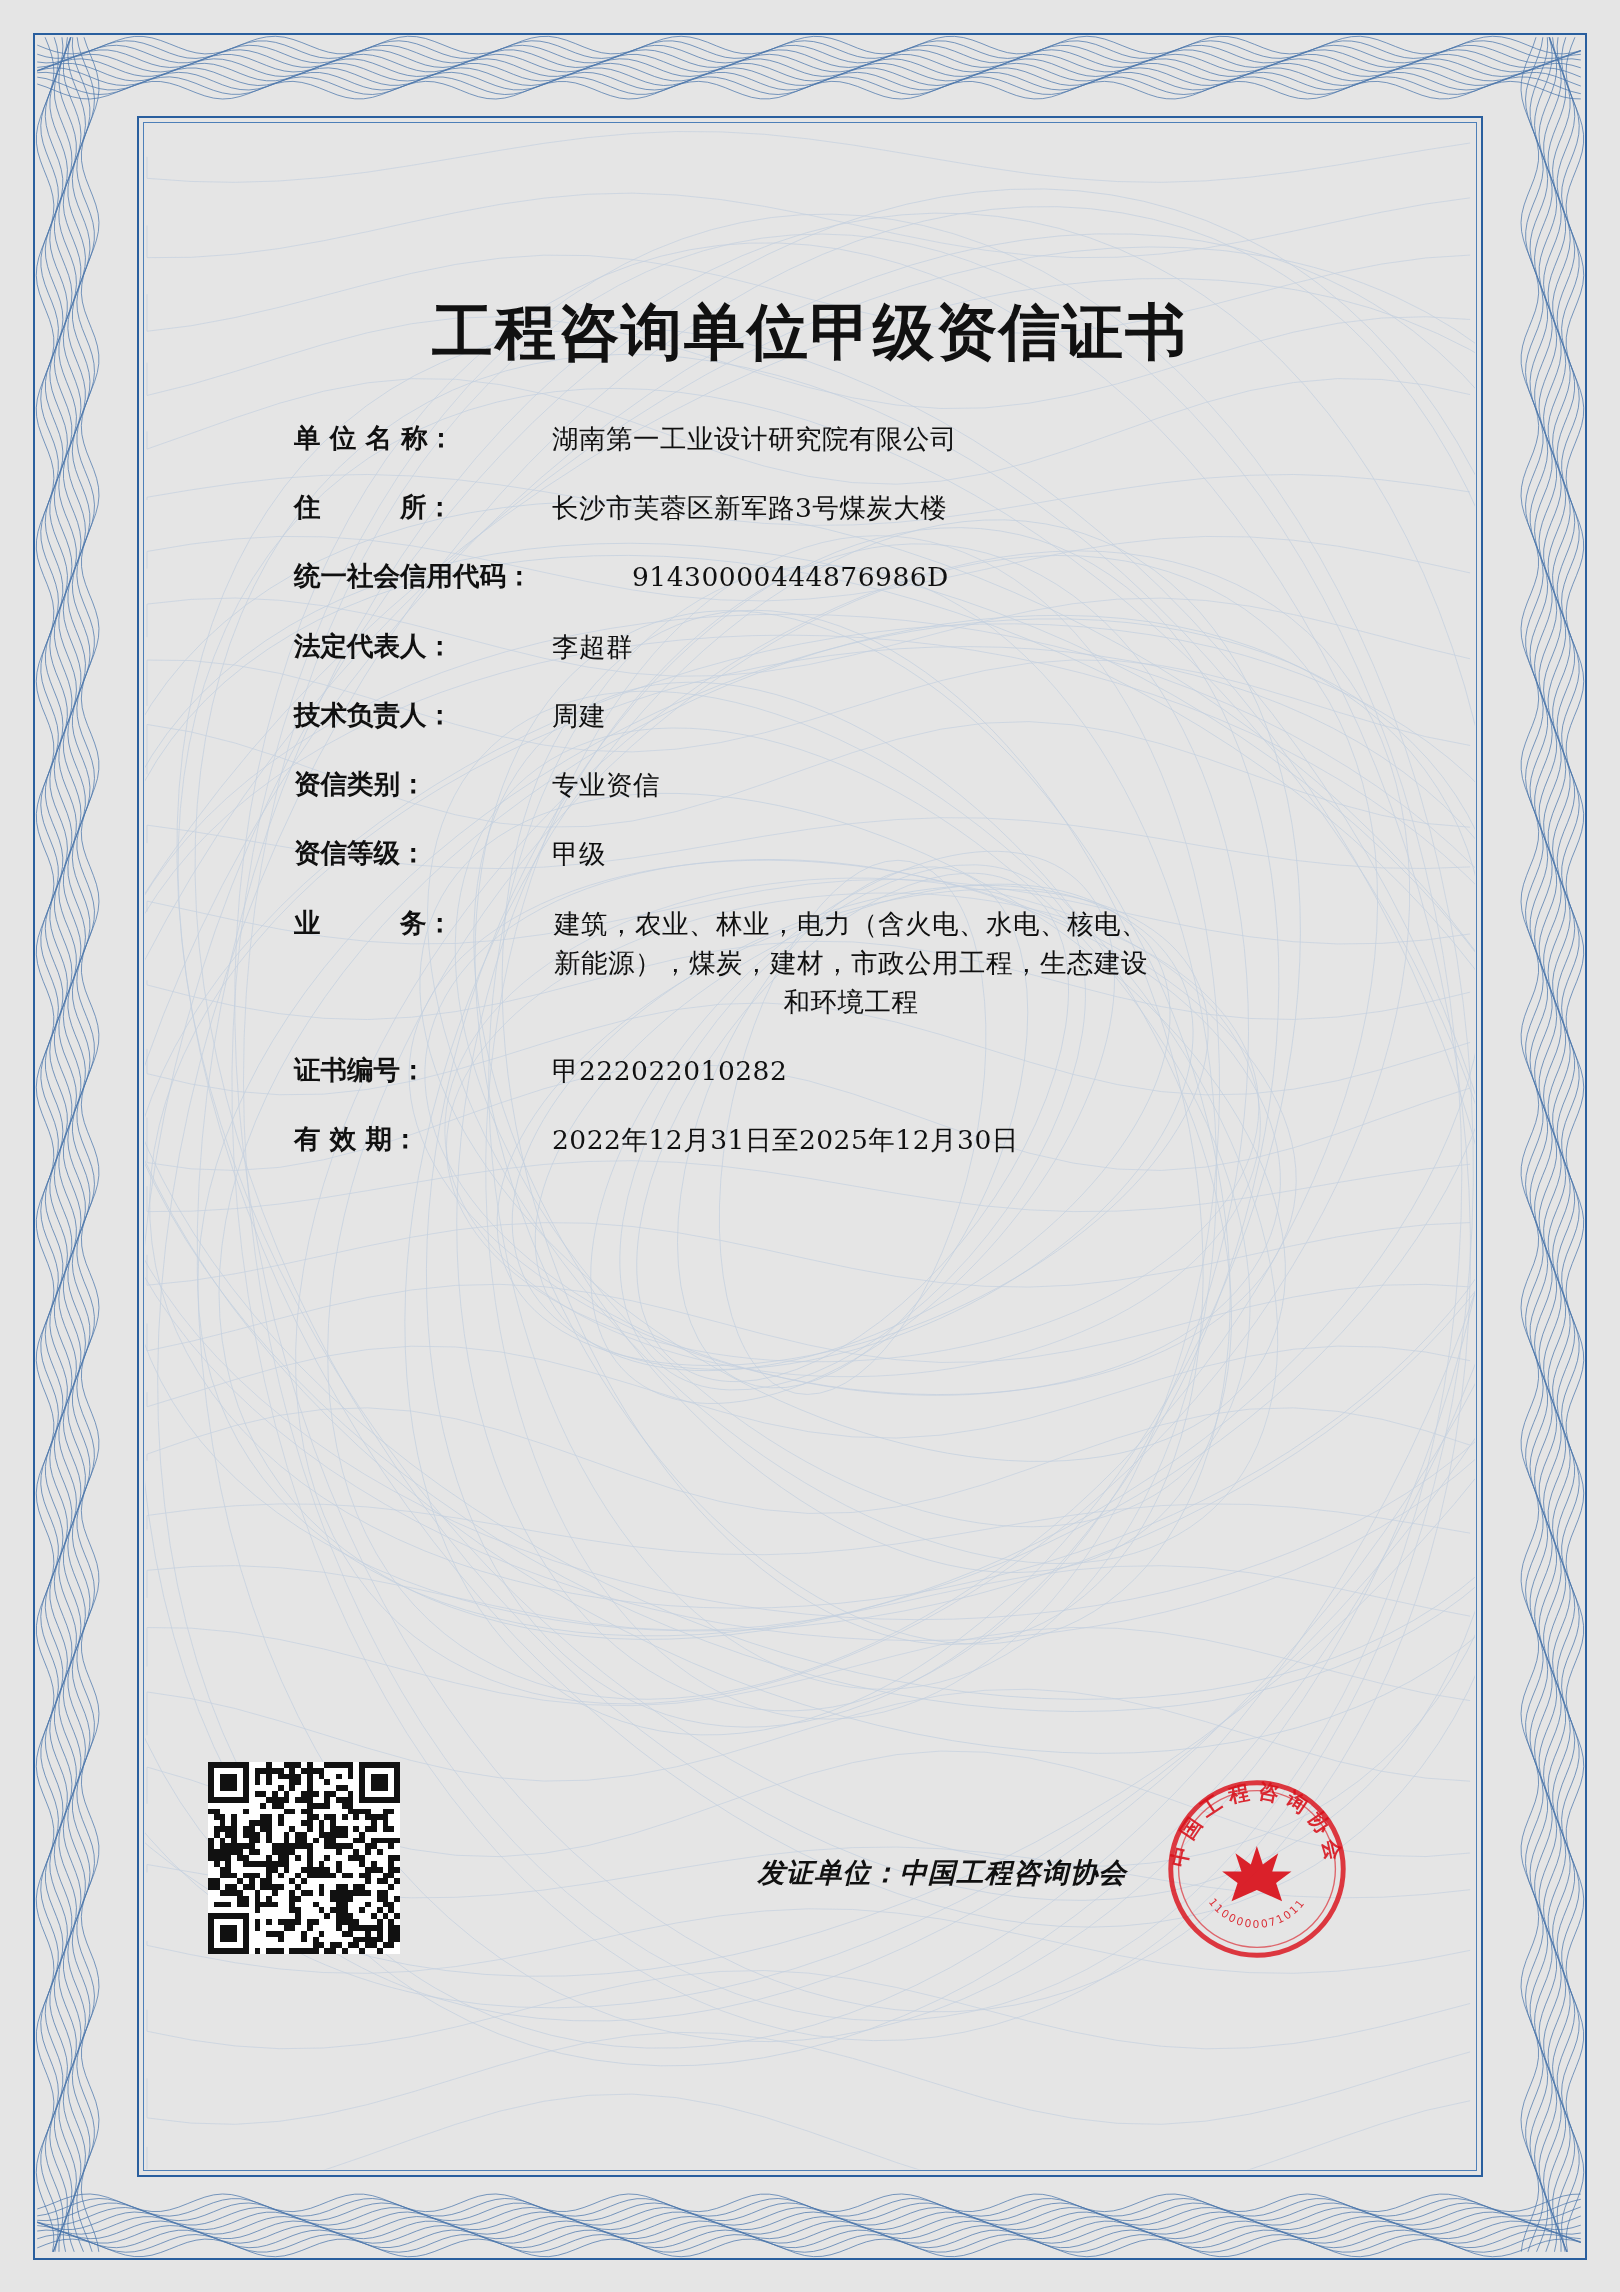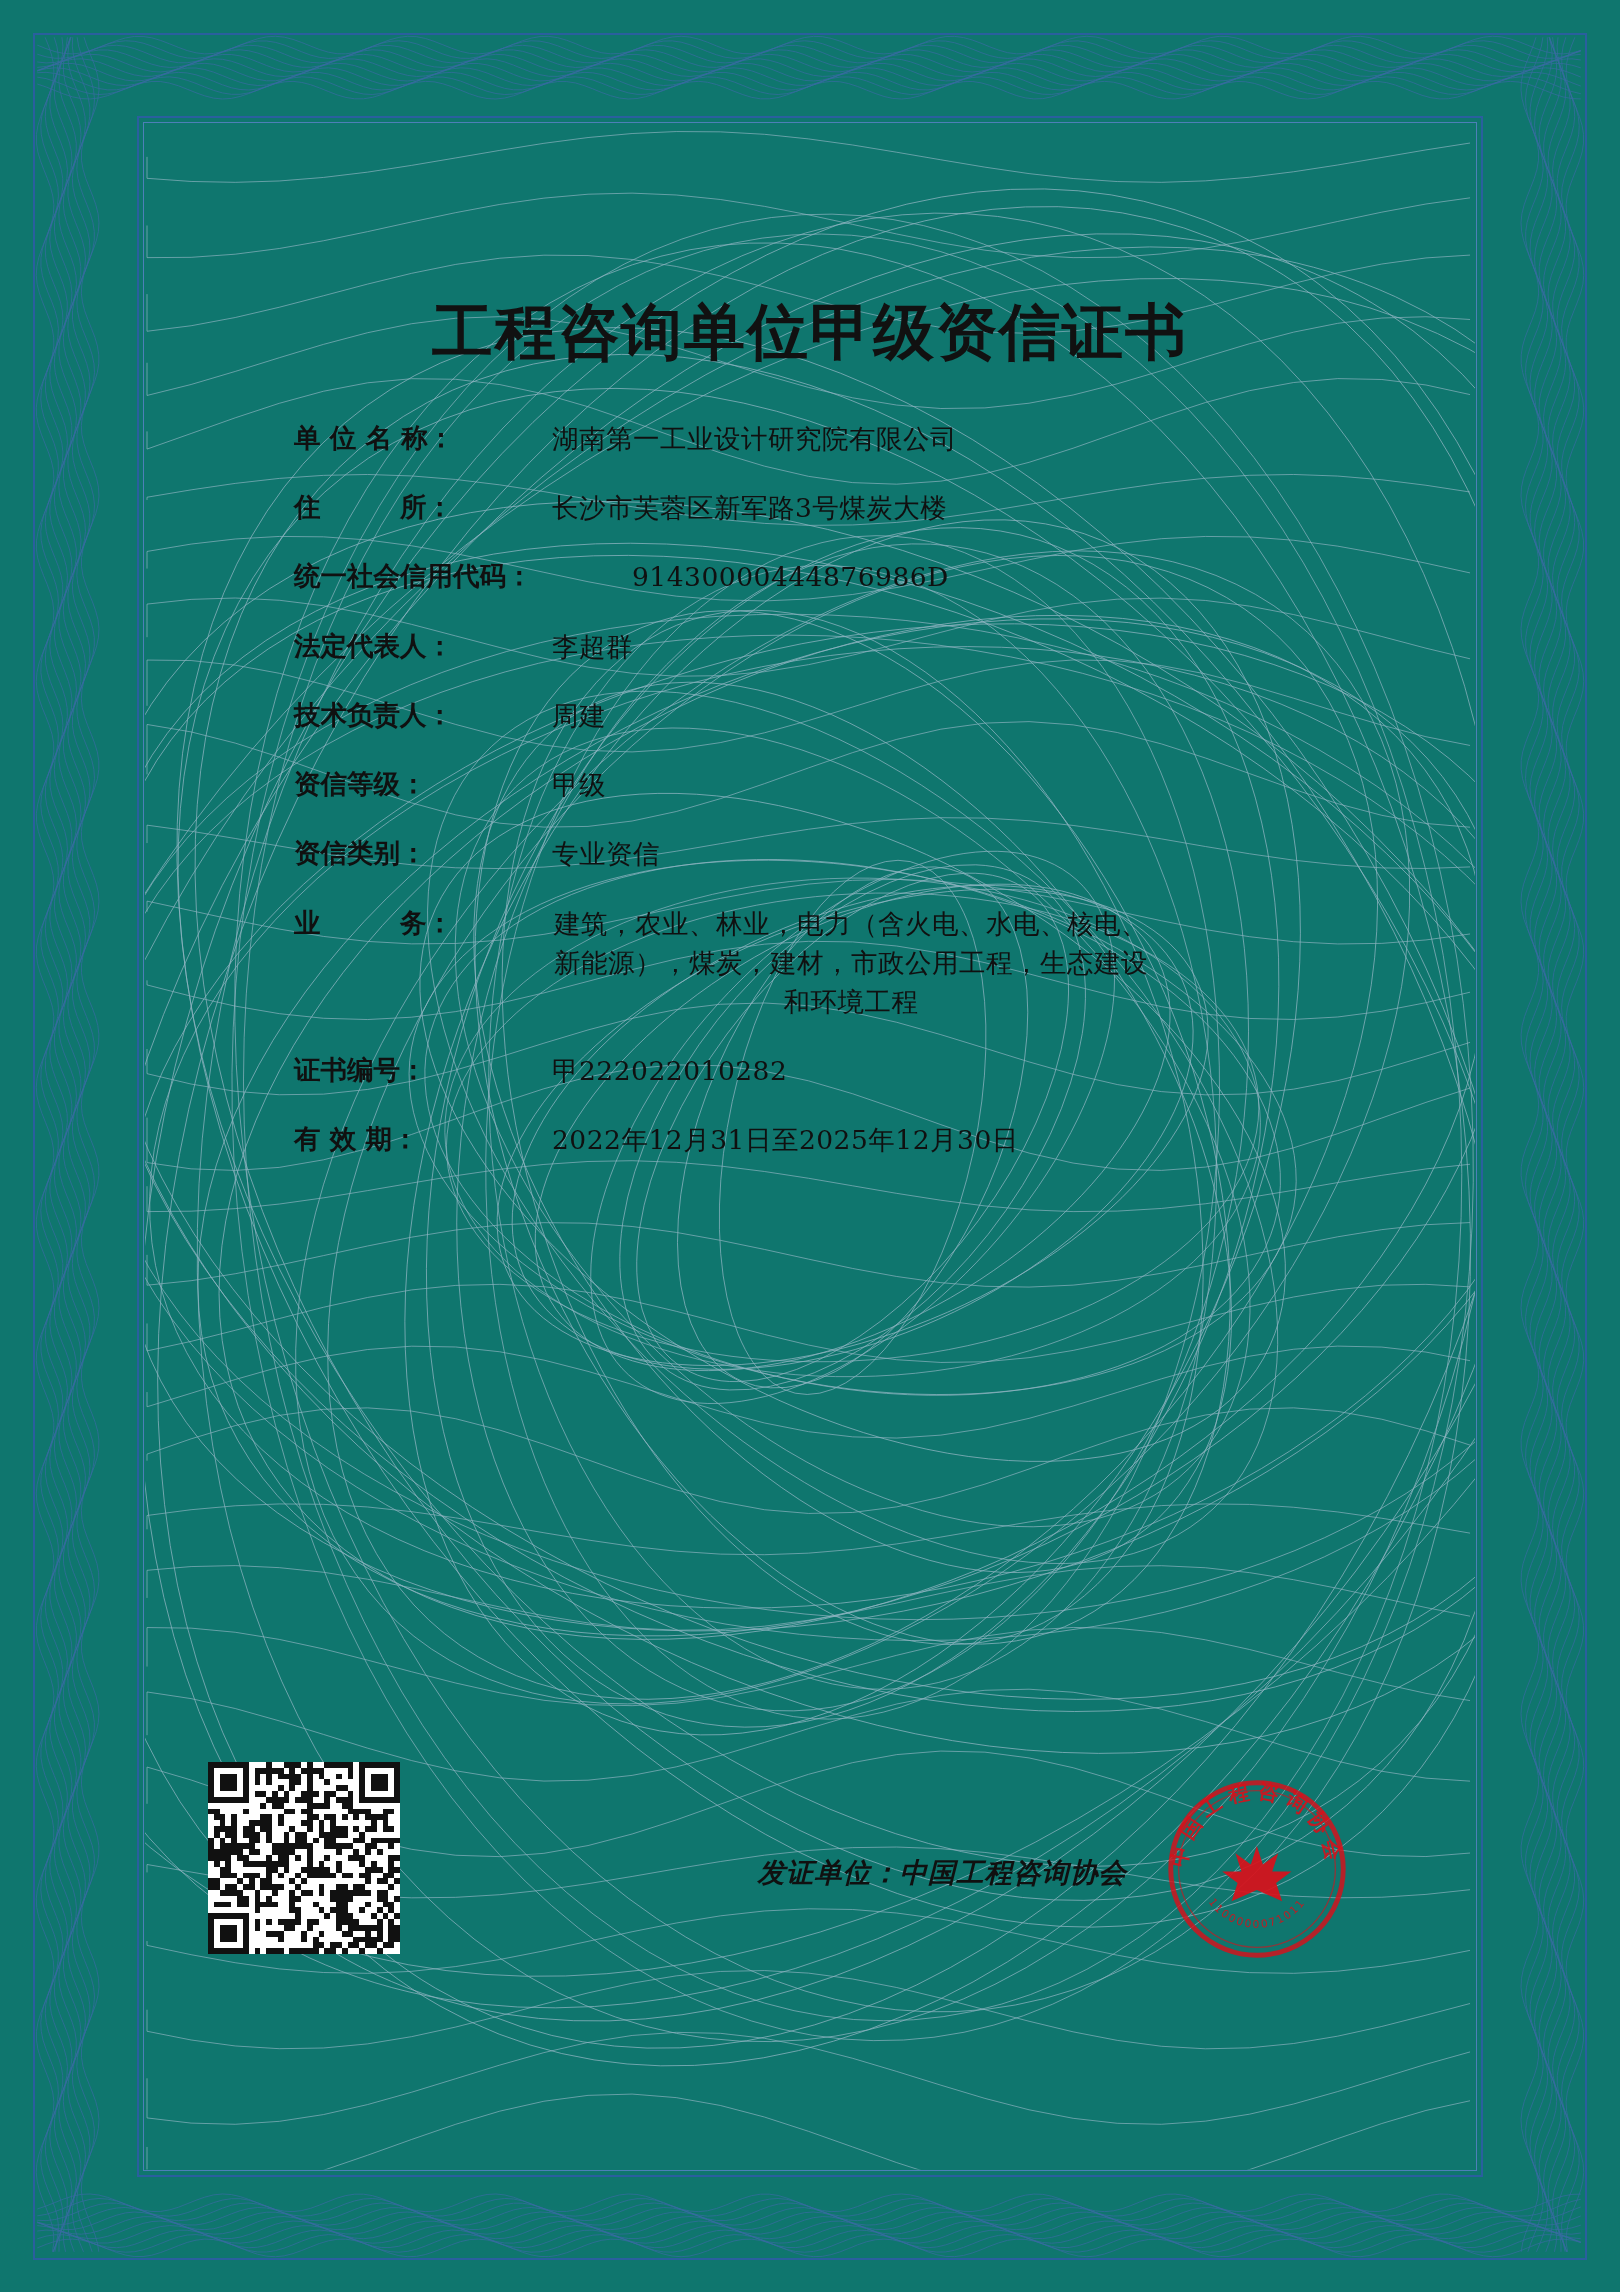--- a/index.html
+++ b/index.html
@@ -12,21 +12,21 @@
     height: 2293px;
     position: relative;
     font-family: "Liberation Serif", "DejaVu Serif", serif;
     overflow: hidden;
   }
 
   
   .cert-page {
     position: absolute;
     inset: 0;
-    background: #0f766e;
+    background: #e5e5e5;
   }
   .border-outer {
     position: absolute;
     left: 33px; top: 33px; right: 33px; bottom: 33px;
     border: 2px solid #2a5f9e;
   }
   .border-inner {
     position: absolute;
     left: 137px; top: 116px; right: 137px; bottom: 116px;
     border: 2px solid #2a5f9e;
@@ -306,26 +306,26 @@
         </div>
         <div class="field-row">
           <div class="field-label">法定代表人：</div>
           <div class="field-value">李超群</div>
         </div>
         <div class="field-row">
           <div class="field-label">技术负责人：</div>
           <div class="field-value">周建</div>
         </div>
         <div class="field-row">
+          <div class="field-label">资信类别：</div>
+          <div class="field-value">专业资信</div>
+        </div>
+        <div class="field-row">
           <div class="field-label">资信等级：</div>
           <div class="field-value">甲级</div>
-        </div>
-        <div class="field-row">
-          <div class="field-label">资信类别：</div>
-          <div class="field-value">专业资信</div>
         </div>
         <div class="field-row business">
           <div class="field-label">业　　　务：</div>
           <div class="field-value">建筑，农业、林业，电力（含火电、水电、核电、新能源），煤炭，建材，市政公用工程，生态建设和环境工程</div>
         </div>
         <div class="field-row">
           <div class="field-label">证书编号：</div>
           <div class="field-value">甲222022010282</div>
         </div>
         <div class="field-row">

